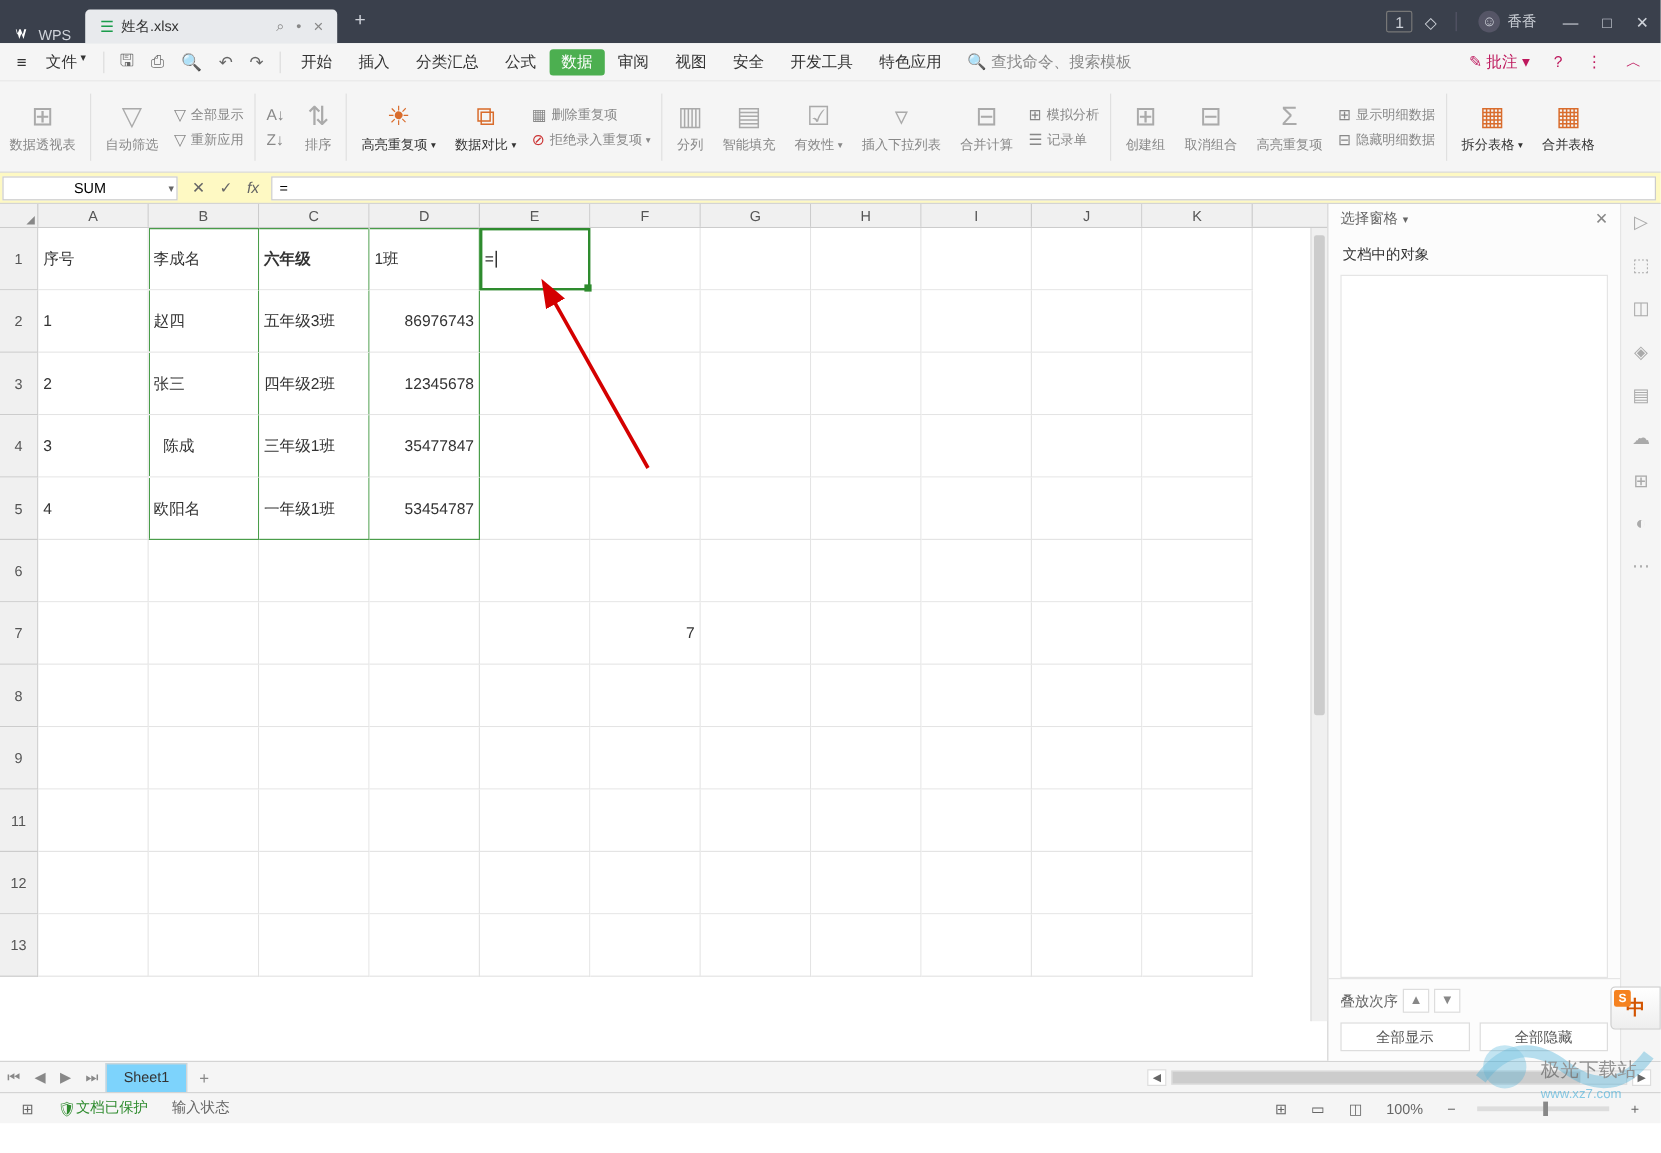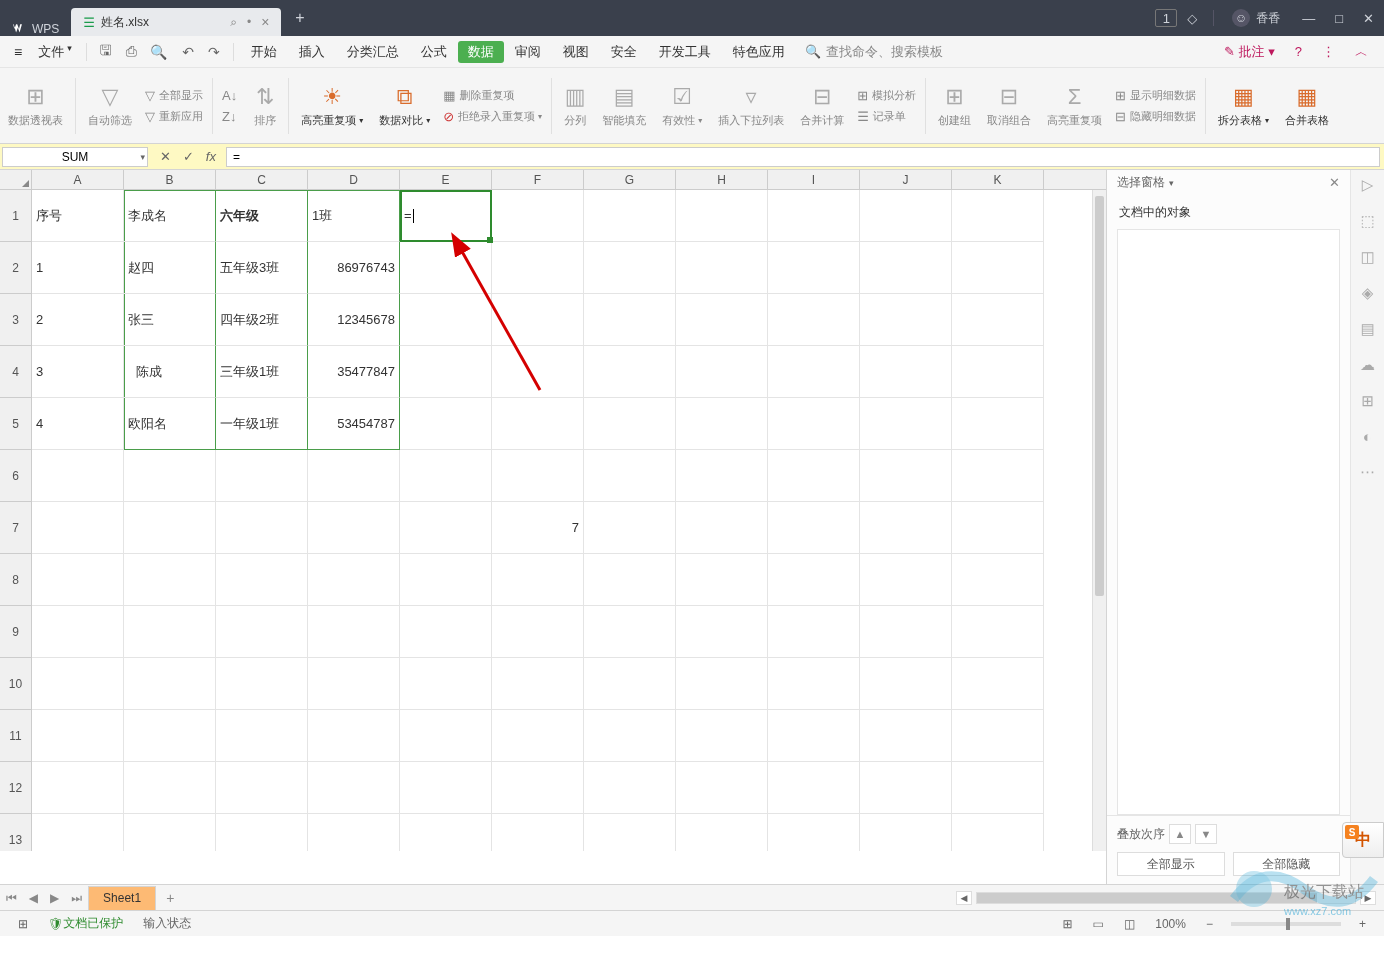--- a/index.html
+++ b/index.html
@@ -98,21 +98,21 @@
 .sidepanel .sp-foot .row1 .arr-btn { width:22px; height:20px; border:1px solid #ddd; display:flex; align-items:center; justify-content:center; margin-left:4px; color:#888; font-size:11px; background:#fff; }
 .sidepanel .sp-foot .row2 { display:flex; gap:8px; }
 .sidepanel .sp-foot .row2 .btn { flex:1; height:24px; border:1px solid #ddd; background:#fff; display:flex; align-items:center; justify-content:center; color:#555; }
 
 
 .rightrail { width:34px; background:#f5f5f5; border-left:1px solid #e5e5e5; display:flex; flex-direction:column; align-items:center; padding-top:6px; gap:18px; color:#aaa; font-size:15px; }
 
 
 .sheettabs { height:26px; border-top:1px solid #d4d4d4; display:flex; align-items:center; background:#f5f5f5; font-size:12px; }
 .sheettabs .nav { padding:0 6px; color:#888; font-size:12px; }
-.sheettabs .tab-s { padding:0 14px; height:24px; display:flex; align-items:center; background:#fdba74; border:1px solid #d4d4d4; border-bottom:none; color:#333; }
+.sheettabs .tab-s { padding:0 14px; height:24px; display:flex; align-items:center; background:#7dd3fc; border:1px solid #d4d4d4; border-bottom:none; color:#333; }
 .sheettabs .add { padding:0 10px; color:#888; font-size:14px; }
 .sheettabs .hscroll { margin-left:auto; display:flex; align-items:center; padding:0 8px; gap:4px; }
 .sheettabs .hscroll .track { width:380px; height:12px; background:#eee; border:1px solid #ddd; position:relative; }
 .sheettabs .hscroll .track .thumb { position:absolute; left:0; top:0; bottom:0; width:340px; background:#ccc; }
 .sheettabs .arrbtn { width:16px; height:14px; border:1px solid #ddd; background:#fff; display:flex; align-items:center; justify-content:center; font-size:9px; color:#666; }
 
 
 .statusbar { height:26px; border-top:1px solid #d4d4d4; background:#f5f5f5; display:flex; align-items:center; font-size:12px; color:#666; padding:0 8px; }
 .statusbar .item { padding:0 10px; display:flex; align-items:center; }
 .statusbar .shield { color:#2e8b2e; }
@@ -479,34 +479,20 @@
             <div class="cell"></div>
             <div class="cell"></div>
             <div class="cell"></div>
             <div class="cell"></div>
             <div class="cell"></div>
             <div class="cell"></div>
             <div class="cell"></div>
             <div class="cell"></div>
           </div>
           <div class="row">
-            <div class="rowhdr">10</div>
-            <div class="cell"></div>
-            <div class="cell"></div>
-            <div class="cell"></div>
-            <div class="cell"></div>
-            <div class="cell"></div>
-            <div class="cell"></div>
-            <div class="cell"></div>
-            <div class="cell"></div>
-            <div class="cell"></div>
-            <div class="cell"></div>
-            <div class="cell"></div>
-          </div>
-          <div class="row">
             <div class="rowhdr">11</div>
             <div class="cell"></div>
             <div class="cell"></div>
             <div class="cell"></div>
             <div class="cell"></div>
             <div class="cell"></div>
             <div class="cell"></div>
             <div class="cell"></div>
             <div class="cell"></div>
             <div class="cell"></div>

